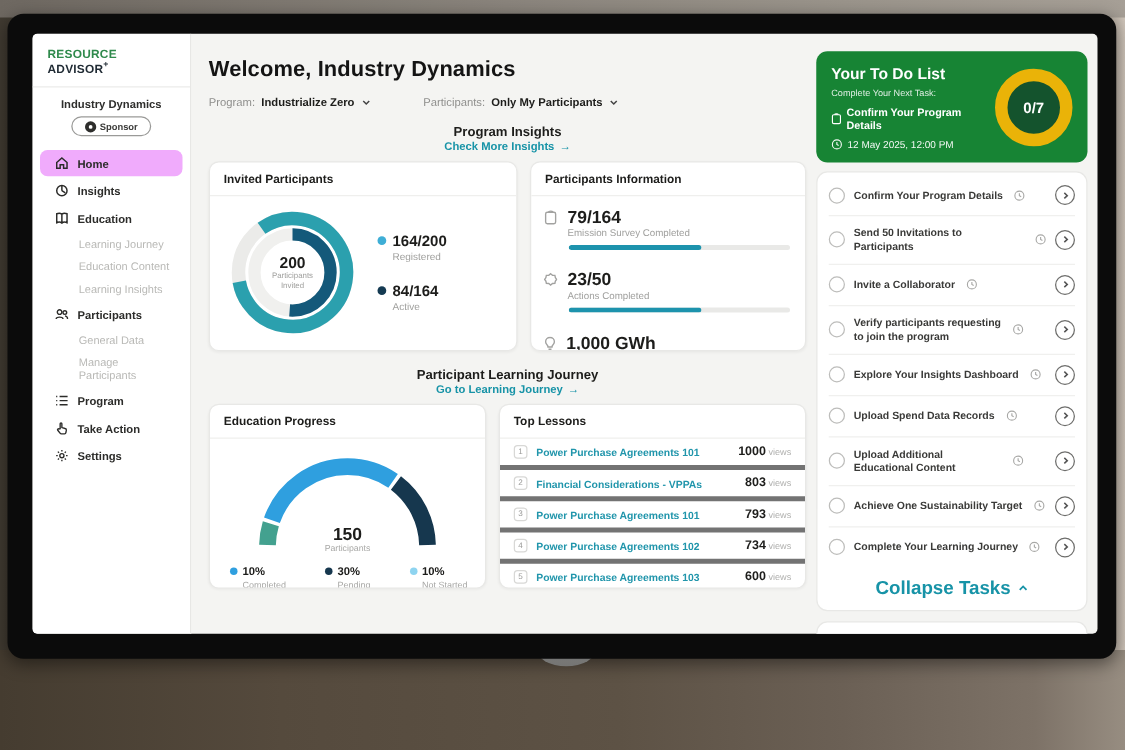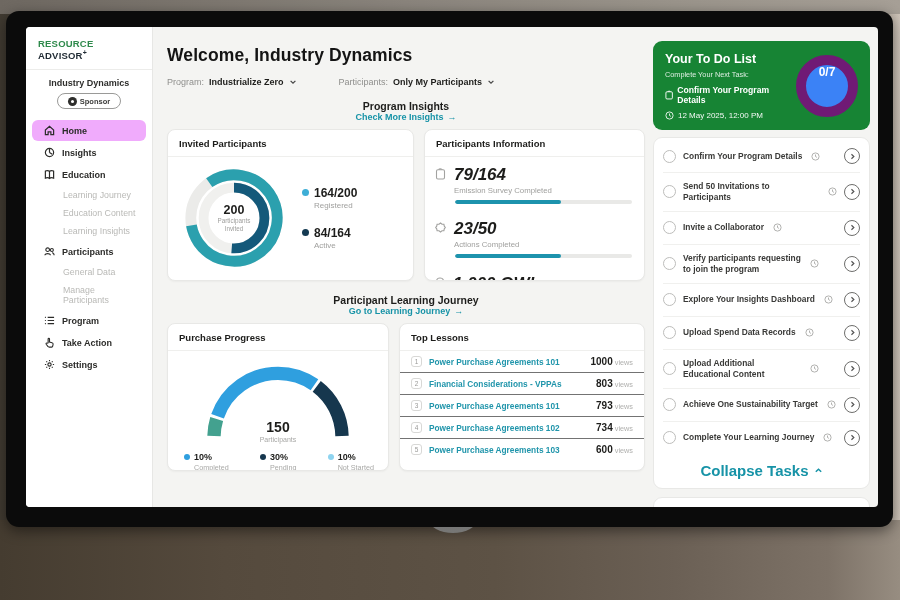--- a/index.html
+++ b/index.html
@@ -67,56 +67,56 @@
   .dlegend { margin-left:14px; display:flex; flex-direction:column; gap:16px; }
   .dleg-item { position:relative; padding-left:12px; }
   .dleg-item .dot { position:absolute; left:0; top:3px; width:7px; height:7px; border-radius:50%; }
   .dleg-item .v { font-size:12px; font-weight:700; color:#1d1d1b; }
   .dleg-item .l { font-size:8px; color:#a0a09e; margin-top:1px; }
   .dot-registered { background:#3eaed6; } .dot-active { background:#143a52; }
 
   .card-pinfo { flex:1; height:152px; }
   .pstat { display:flex; gap:8px; padding:8px 12px 0 10px; }
   .pstat svg { flex:none; margin-top:3px; }
-  .pstat .v { font-size:17px; font-weight:700; color:#1d1d1b;font-style:italic; }
+  .pstat .v { font-size:14px; font-weight:700; color:#1d1d1b; }
   .pstat .l { font-size:7.8px; color:#a0a09e; margin-top:1px; }
   .pbar { height:4px; background:#e9e9e7; border-radius:2px; margin:5px 12px 0 30px; overflow:hidden; }
   .pbar > div { height:100%; background:#1d93ad; border-radius:2px; }
 
   .journey-row { margin-top:13px; }
   .card-edu { width:222px; height:148px; flex:none; }
   .gauge-wrap { position:relative; width:160px; height:86px; margin:8px auto 0; }
   .gauge-center { position:absolute; left:0; right:0; bottom:2px; text-align:center; }
   .gauge-center .v { font-size:14px; font-weight:700; color:#1d1d1b; }
   .gauge-center .l { font-size:7px; color:#a8a8a6; margin-top:1px; }
   .glegend { display:flex; justify-content:space-between; padding:7px 14px 0 16px; }
   .gleg-item { position:relative; padding-left:10px; }
   .gleg-item .dot { position:absolute; left:0; top:2px; width:6px; height:6px; border-radius:50%; }
   .gleg-item .p { font-size:9px; font-weight:700; color:#1d1d1b; }
   .gleg-item .l { font-size:7.2px; color:#a8a8a6; margin-top:1px; }
   .dot-completed { background:#2f9fdf; } .dot-pending { background:#16374e; } .dot-notstarted { background:#8ed4f0; }
 
   .card-lessons { flex:1; height:148px; }
-  .lesson { display:flex; align-items:center; gap:7px; padding:5px 11px; border-bottom:1px solid #737373; }
+  .lesson { display:flex; align-items:center; gap:7px; padding:5px 11px; border-bottom:4px solid #737373; }
   .lesson:last-child { border-bottom:none; }
   .rank { width:11px; height:11px; border:1px solid #d8d8d6; border-radius:3px; font-size:6.5px; color:#9a9a98;
     display:flex; align-items:center; justify-content:center; flex:none; }
   .ltitle { flex:1; font-size:8.3px; font-weight:700; color:#2095ab; cursor:pointer; }
   .lviews { font-size:10px; font-weight:700; color:#1d1d1b; }
   .lviews span { font-size:7.3px; font-weight:400; color:#b0b0ae; margin-left:2px; }
 
   
   .todo-card { background:#178434; border-radius:9px; padding:11px 12px 10px; color:#fff; display:flex; gap:6px; }
   .todo-left { flex:1; min-width:0; }
   .todo-title { font-size:12.5px; font-weight:700; margin-bottom:4px; }
   .todo-sub { font-size:7.3px; opacity:.85; margin-bottom:6px; }
   .todo-line { display:flex; align-items:center; gap:4px; font-size:8.6px; font-weight:700; margin-bottom:6px; }
   .todo-date { display:flex; align-items:center; gap:4px; font-size:8px; font-weight:400; opacity:.95; }
-  .ring { flex:none; width:62px; height:62px; border-radius:50%; border:10px solid #701a75; align-self:center;
-    display:flex; align-items:flex-start; justify-content:center; background:#3b82f6; }
+  .ring { flex:none; width:62px; height:62px; border-radius:50%; border:10px solid #eab308; align-self:center;
+    display:flex; align-items:center; justify-content:center; background:#14532d; }
   .ring span { font-size:12px; font-weight:700; color:#fff; }
 
   .tasks-card { background:#fff; border:1px solid #e8e8e6; border-radius:9px; margin-top:7px; padding:2px 9px 4px; }
   .task { display:flex; align-items:center; gap:7px; padding:8px 0; border-bottom:1px solid #f0f0ee; }
   .task .cb { width:13px; height:13px; border:1.4px solid #bdbdbb; border-radius:50%; flex:none; cursor:pointer; }
   .task .tl { font-size:8.4px; font-weight:700; color:#3a3a38; line-height:1.3; }
   .task .clock { flex:none; margin-left:2px; }
   .task .go { margin-left:auto; flex:none; width:16px; height:16px; border:1.4px solid #6e6e6c; border-radius:50%;
     display:flex; align-items:center; justify-content:center; cursor:pointer; }
   .collapse { display:flex; align-items:center; justify-content:center; gap:5px; padding:8px 0 5px;
@@ -305,21 +305,21 @@
         <div class="sec-title">Participant Learning Journey</div>
         <div class="sec-link">
           <span>Go to Learning Journey</span>
           <span>→</span>
         </div>
       </div>
 
       <div class="cards">
 
         <div class="card card-edu">
-          <div class="card-h">Purchase Progress</div>
+          <div class="card-h">Education Progress</div>
           <div class="gauge-wrap">
             <svg width="160" height="86" viewBox="0 0 160 90">
               <path id="gseg-0" d="M 13 82 A 67 67 0 0 1 147 82" fill="none" stroke="#43a18f" stroke-width="14" pathLength="100" stroke-dasharray="8.6 100" stroke-dashoffset="-0.7"></path>
               <path id="gseg-1" d="M 13 82 A 67 67 0 0 1 147 82" fill="none" stroke="#2f9fdf" stroke-width="14" pathLength="100" stroke-dasharray="58.6 100" stroke-dashoffset="-10.7"></path>
               <path id="gseg-2" d="M 13 82 A 67 67 0 0 1 147 82" fill="none" stroke="#16374e" stroke-width="14" pathLength="100" stroke-dasharray="28.6 100" stroke-dashoffset="-70.7"></path>
             </svg>
             <div class="gauge-center">
               <div class="v">150</div>
               <div class="l">Participants</div>
             </div>

